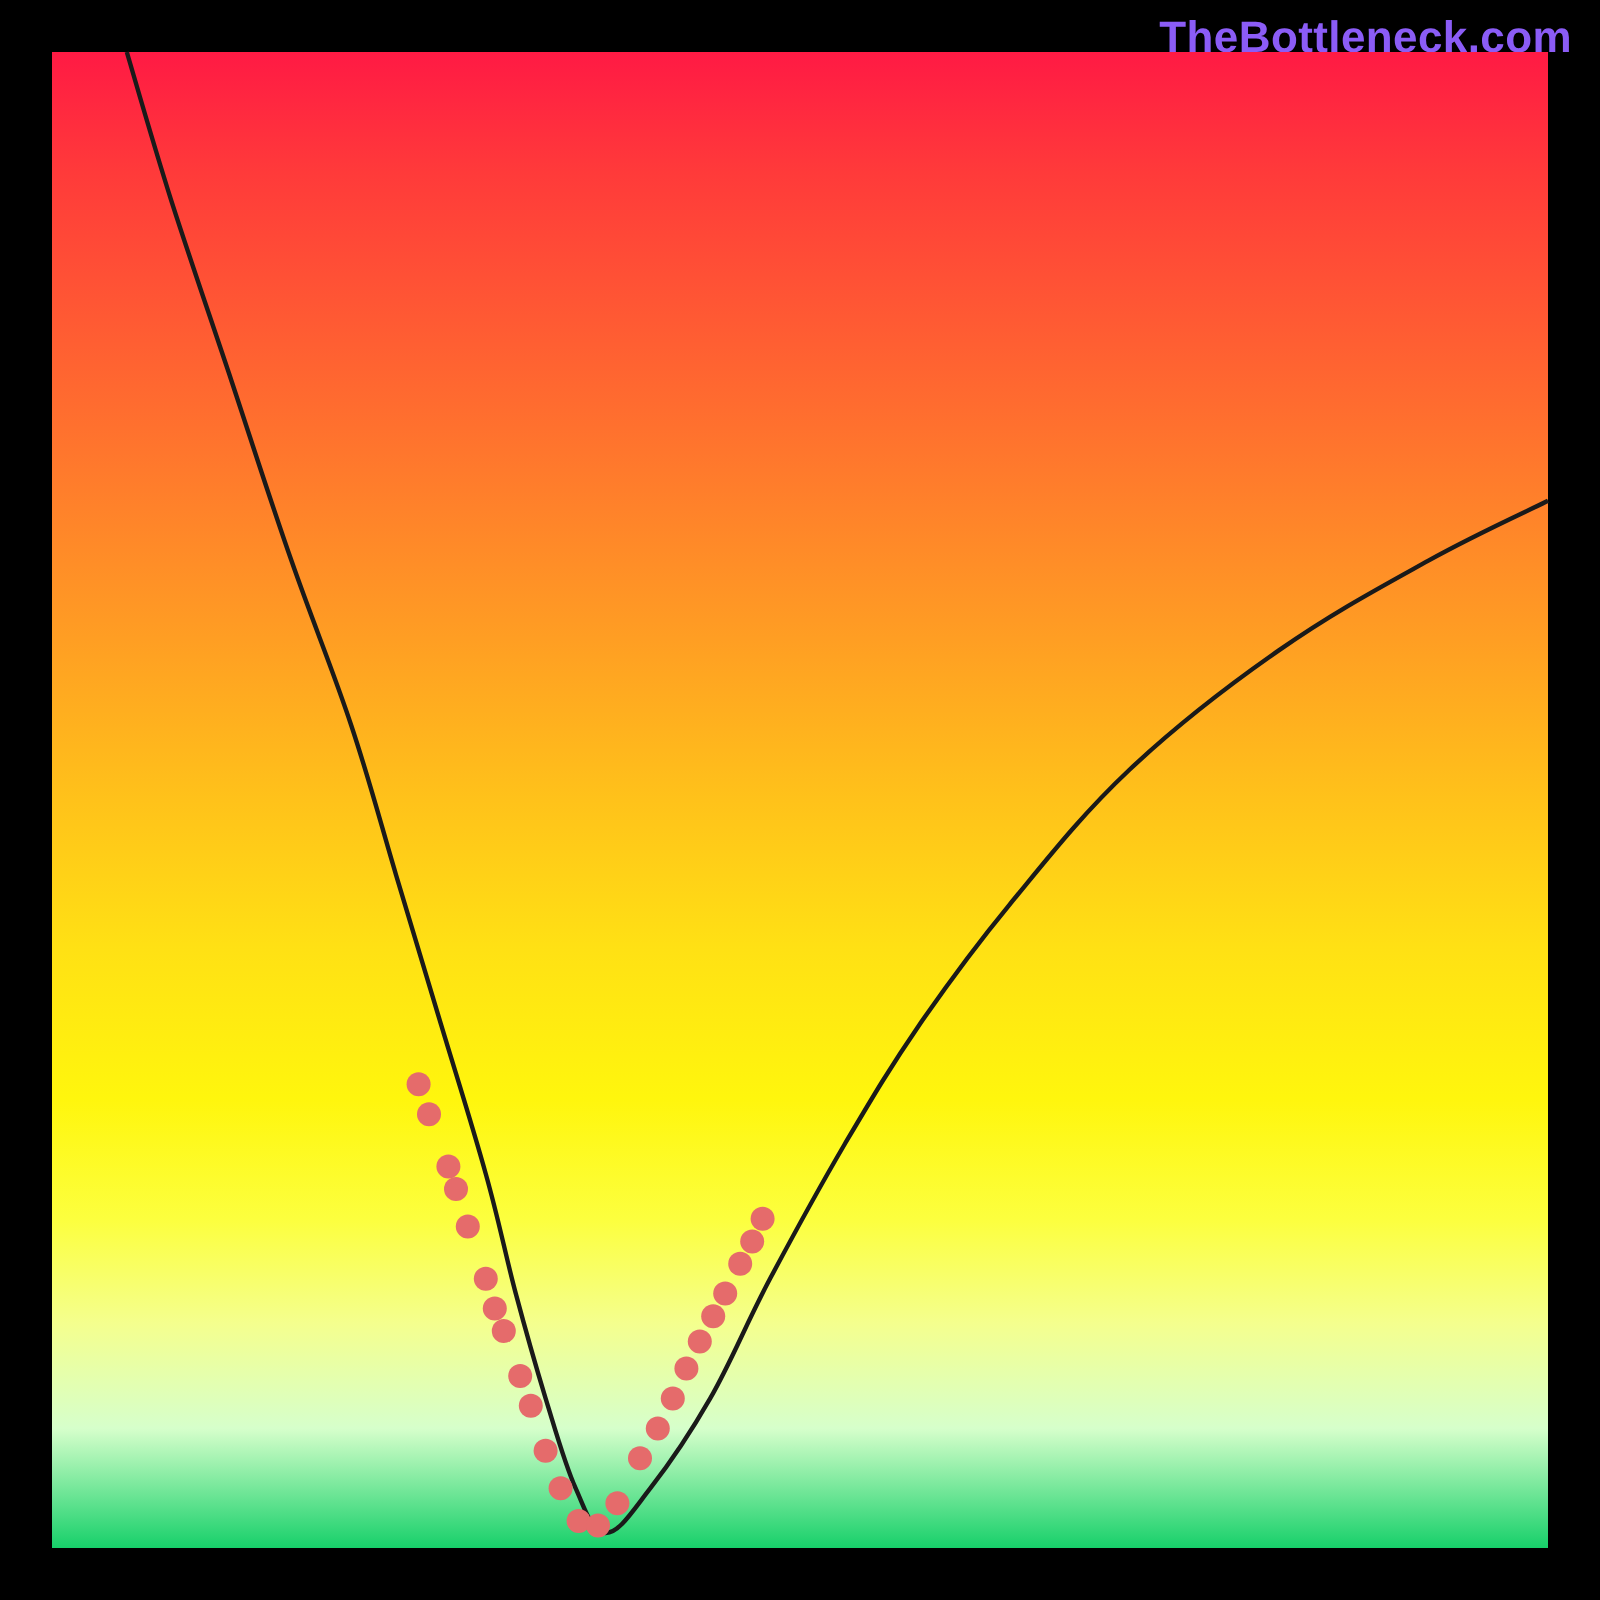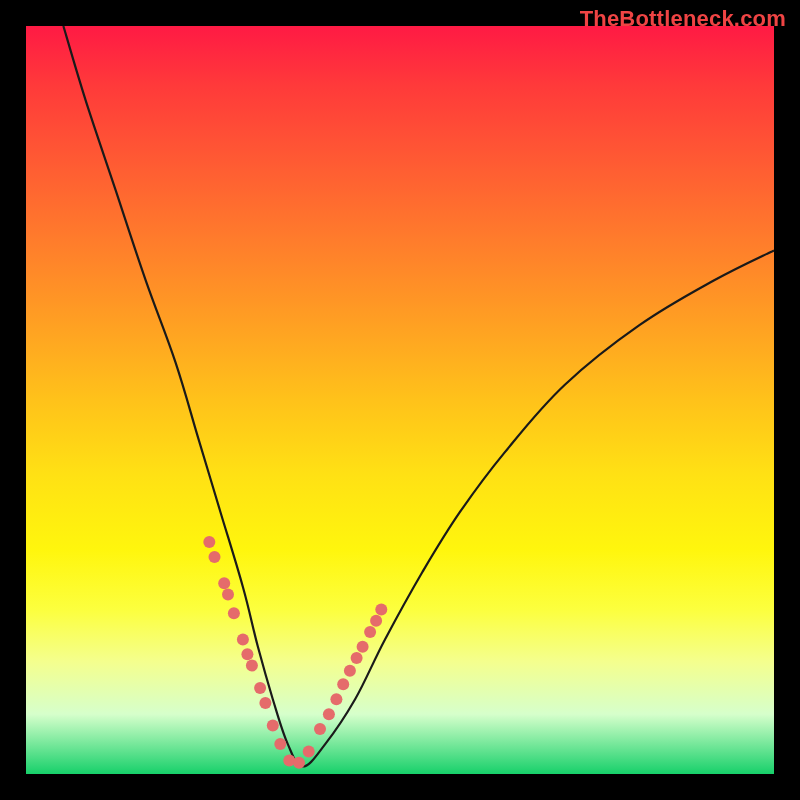--- a/index.html
+++ b/index.html
@@ -36,21 +36,21 @@
       #fcff3e 78%,
       #f4ff8e 85%,
       #d6ffcb 92%,
       #17d06a 100%
     );
   }
   .watermark {
     position: absolute;
     top: 6px;
     right: 14px;
-    color: #ef4444;
+    color: #8b5cf6;
     font-size: 22px;
     font-weight: 600;
     letter-spacing: 0.2px;
     user-select: none;
   }
   svg.curve {
     position: absolute;
     left: 0;
     top: 0;
     width: 748px;

